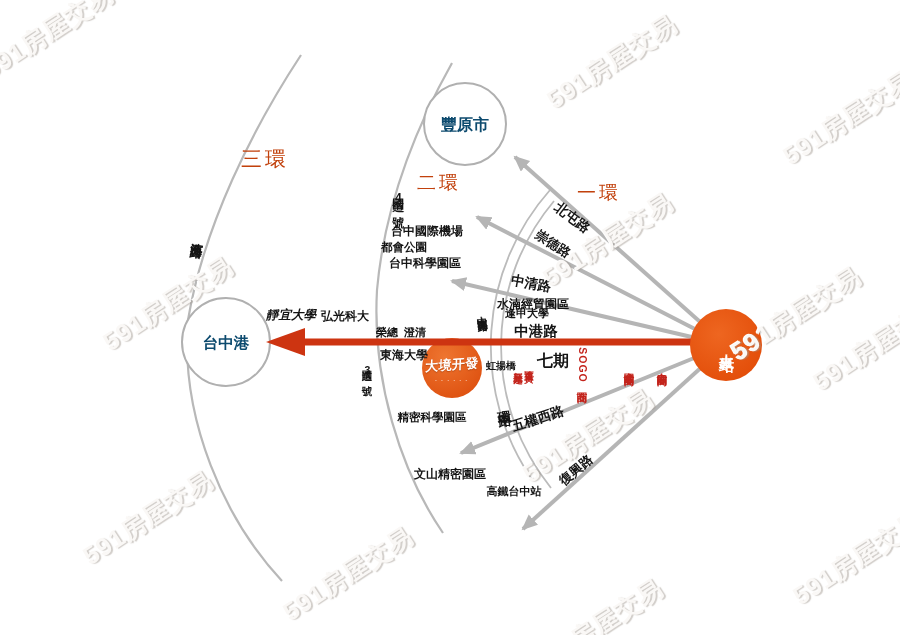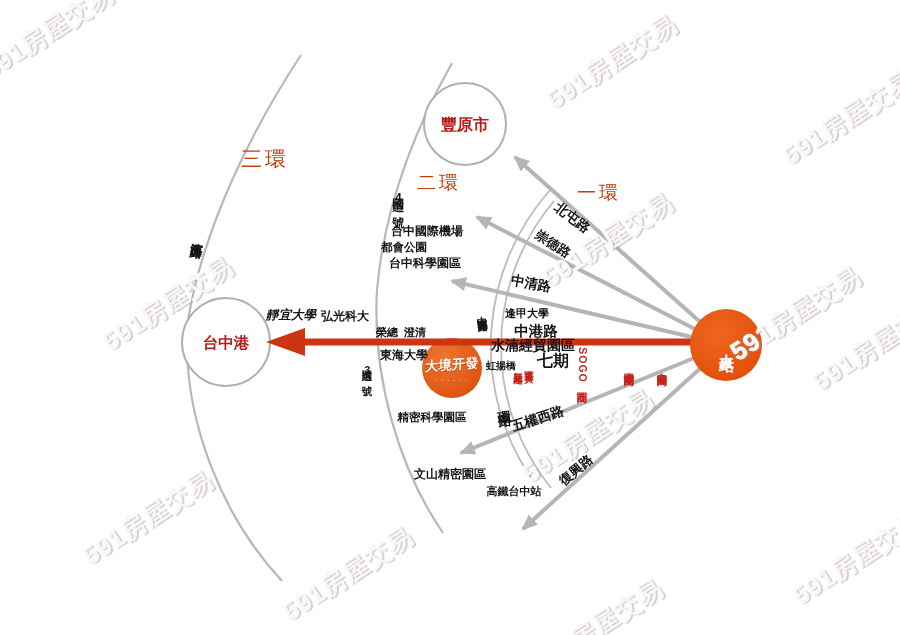--- a/index.html
+++ b/index.html
@@ -7,21 +7,21 @@
          font-family:"Liberation Sans",sans-serif;}
   #mapsvg{position:absolute;left:0;top:0;}
   .lbl{position:absolute;transform:translate(-50%,-50%);font-weight:bold;color:#141414;
        white-space:nowrap;line-height:1.05;z-index:5;}
   .ring{color:#c2410c;font-weight:500;letter-spacing:3px;}
   .red{color:#c3231b;}
   .v{writing-mode:vertical-rl;text-orientation:upright;letter-spacing:1px;}
   .vm{writing-mode:vertical-rl;text-orientation:mixed;letter-spacing:1px;}
   .node-lbl{position:absolute;transform:translate(-50%,-50%);font-weight:bold;z-index:6;
             white-space:nowrap;}
-  .white-node{color:#b91c1c;}
+  .white-node{color:#0c4a6e;}
   .station-lbl{color:#fff;writing-mode:vertical-rl;text-orientation:upright;
                letter-spacing:2px;font-size:15px;}
   .logo-title{color:#fff;font-size:13px;letter-spacing:.5px;
               transform:translate(-50%,-50%) rotate(-4deg) skewX(-6deg);
               text-shadow:0 1px 1px rgba(140,50,5,.5);}
   .logo-caption{color:rgba(255,255,255,.75);font-size:5px;letter-spacing:1.5px;}
   .wm{position:absolute;transform:translate(-50%,-50%) rotate(-33deg);
       font-weight:bold;font-size:25px;letter-spacing:1px;white-space:nowrap;
       color:#faf8f6;text-shadow:1.5px 1.5px 1px rgba(158,150,143,.48),-1px -1px 0 #fff;
       z-index:9;pointer-events:none;}
@@ -79,21 +79,21 @@
   <div id="labels">
       <div class="lbl ring" style="left: 265px; top: 159px; font-size: 21px;">三環</div>
       <div class="lbl ring" style="left: 439px; top: 183px; font-size: 19px;">二環</div>
       <div class="lbl ring" style="left: 599px; top: 193px; font-size: 19px;">一環</div>
       <div class="lbl v" style="left: 198px; top: 235px; font-size: 12.5px; transform: translate(-50%, -50%) rotate(8deg);">濱海公路</div>
       <div class="lbl v" style="left: 398px; top: 198px; font-size: 12px;">國道4號</div>
       <div class="lbl " style="left: 427px; top: 231px; font-size: 12px;">台中國際機場</div>
       <div class="lbl " style="left: 357px; top: 247px; font-size: 11.5px; margin-left: 47px;">都會公園</div>
       <div class="lbl " style="left: 425px; top: 263px; font-size: 12px;">台中科學園區</div>
       <div class="lbl " style="left: 531px; top: 284px; font-size: 13.5px; transform: translate(-50%, -50%) rotate(10deg);">中清路</div>
-      <div class="lbl " style="left: 533px; top: 304px; font-size: 14px; margin-top: 41px;">水湳經貿園區</div>
+      <div class="lbl " style="left: 533px; top: 304px; font-size: 12px;">水湳經貿園區</div>
       <div class="lbl " style="left: 527px; top: 314px; font-size: 11px;">逢甲大學</div>
       <div class="lbl " style="left: 536px; top: 332px; font-size: 14.5px;">中港路</div>
       <div class="lbl " style="left: 572px; top: 218px; font-size: 13.5px; transform: translate(-50%, -50%) rotate(37deg);">北屯路</div>
       <div class="lbl " style="left: 553px; top: 244px; font-size: 13px; transform: translate(-50%, -50%) rotate(33deg);">崇德路</div>
       <div class="lbl " style="left: 387px; top: 333px; font-size: 11px;">榮總</div>
       <div class="lbl " style="left: 415px; top: 333px; font-size: 11px;">澄清</div>
       <div class="lbl " style="left: 291px; top: 316px; font-size: 12.5px; font-style: italic;">靜宜大學</div>
       <div class="lbl " style="left: 345px; top: 316px; font-size: 12px;">弘光科大</div>
       <div class="lbl " style="left: 404px; top: 355px; font-size: 12px;">東海大學</div>
       <div class="lbl v" style="left: 367px; top: 370px; font-size: 10.5px;">國道3號</div>

